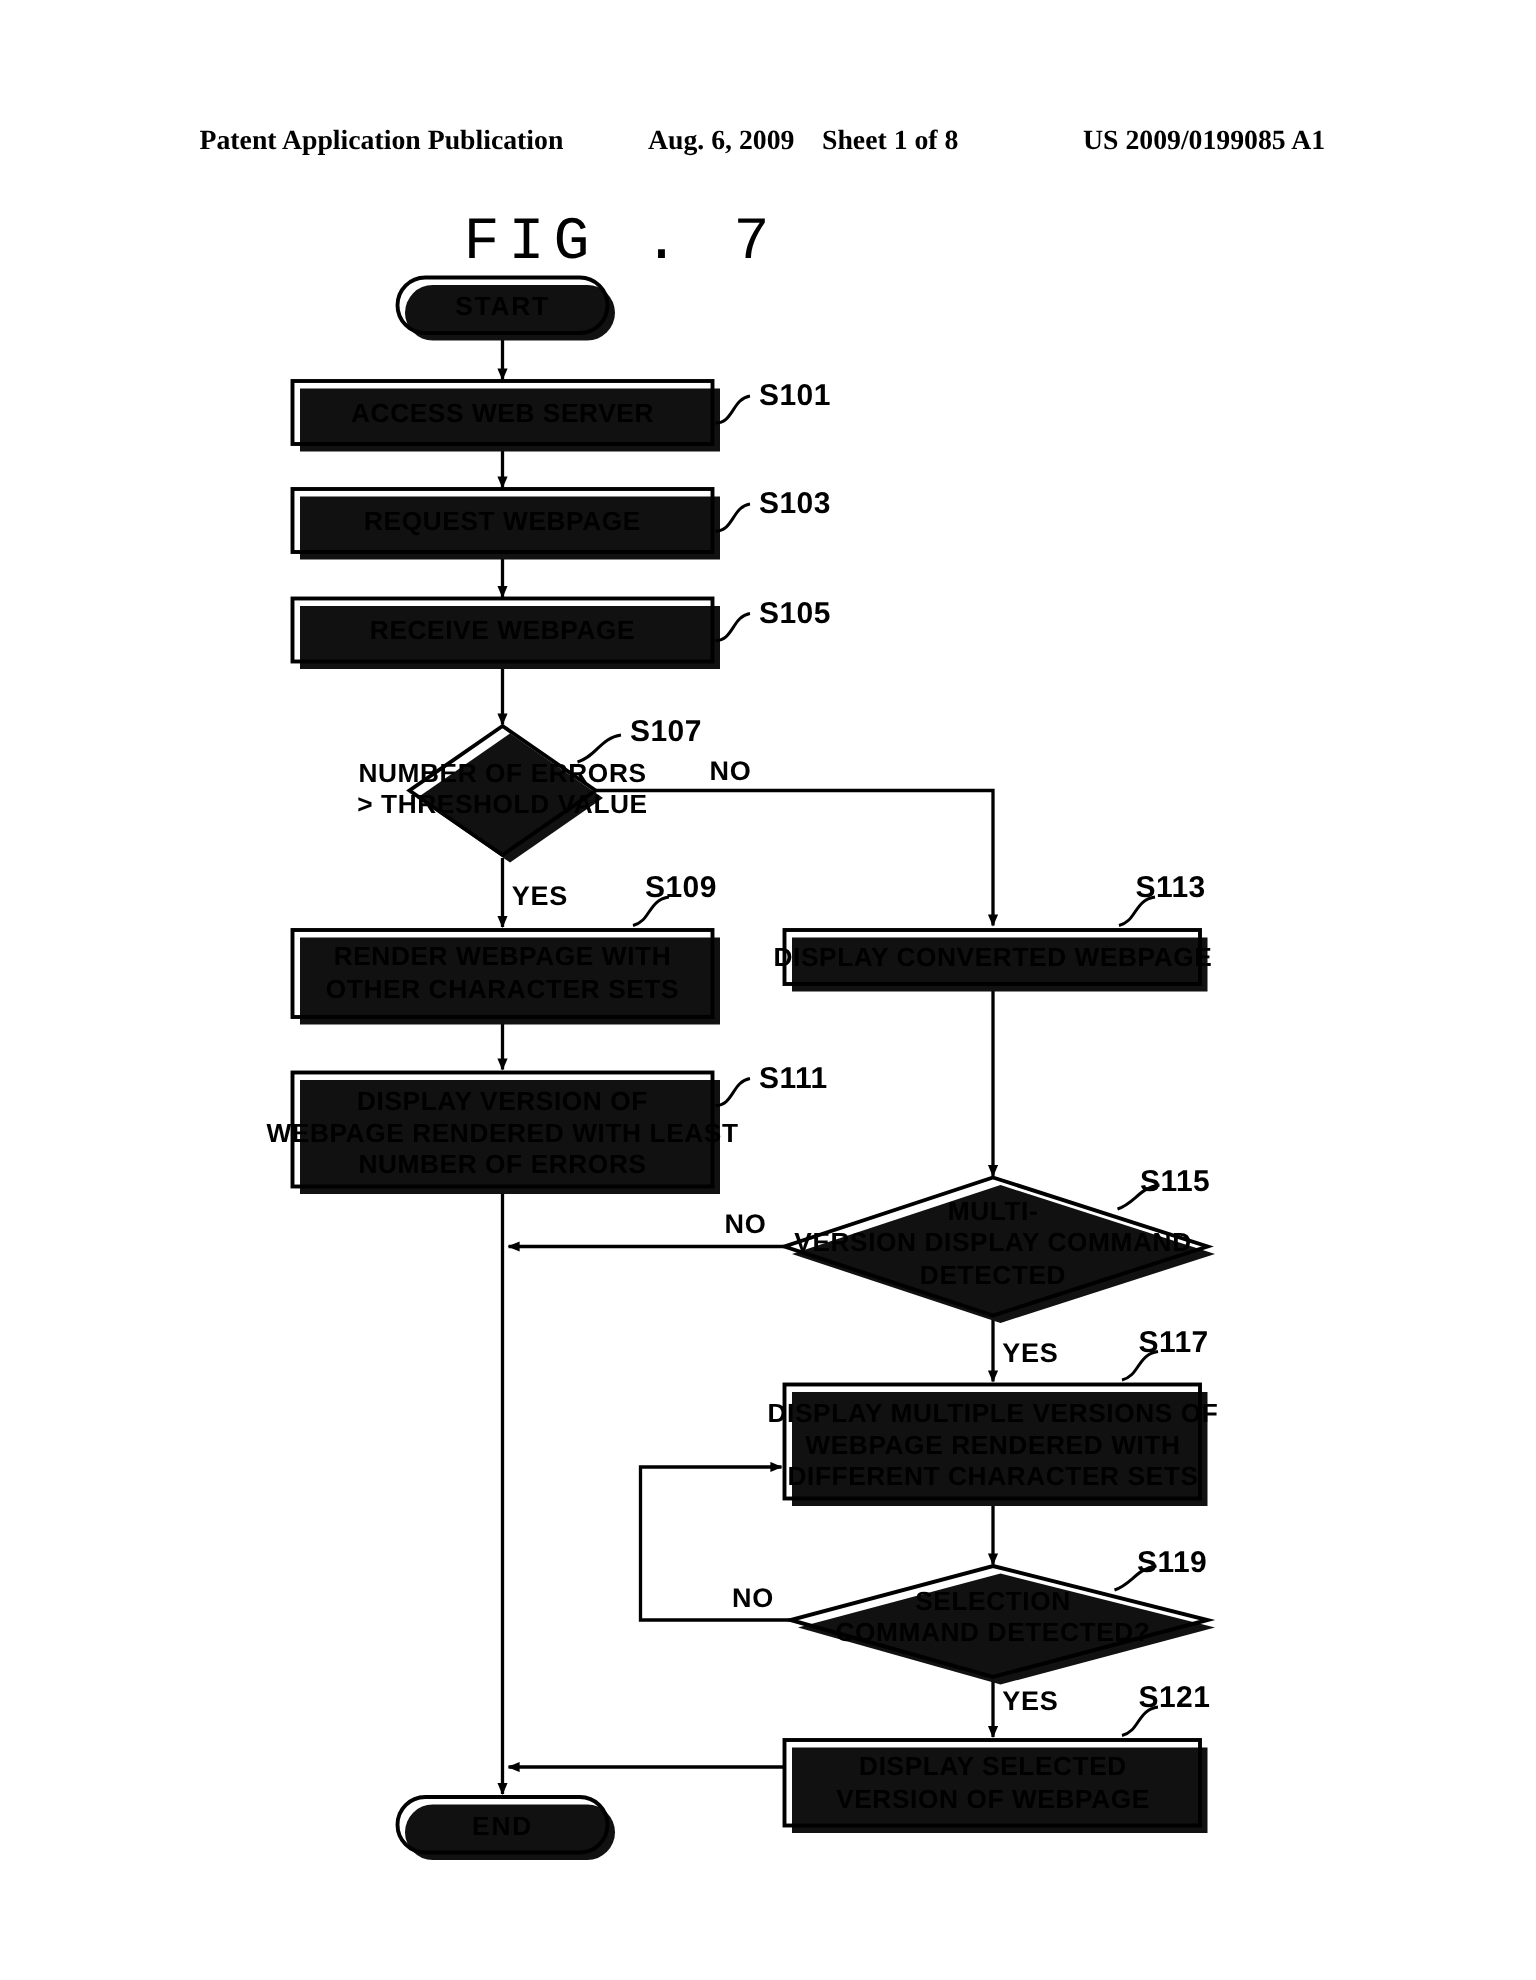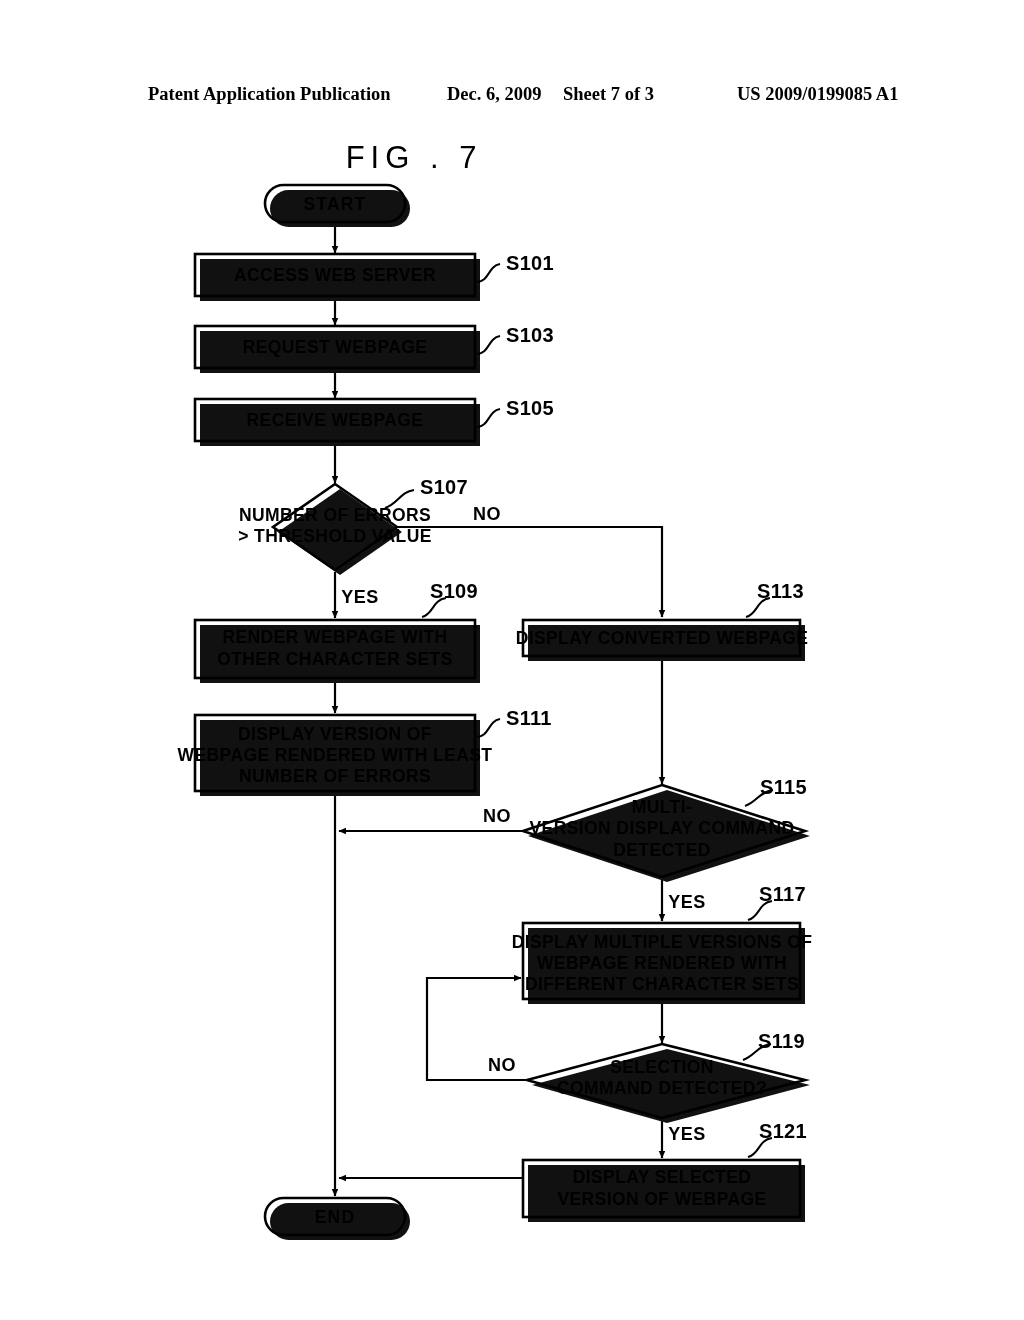--- a/index.html
+++ b/index.html
@@ -18,21 +18,21 @@
     position: absolute;
     top: 0; left: 0;
     width: 1024px;
     height: 1320px;
     background: #ffffff;
   }
   
   .pat-header {
     position: absolute;
     top: 84px;
-    left: 17px;
+    left: 2px;
     width: 816px;
     height: 30px;
     display: flex;
     flex-direction: row;
     align-items: baseline;
     font-family: "Liberation Serif", serif;
     font-weight: bold;
     font-size: 18.5px;
     color: #000000;
     letter-spacing: 0px;
@@ -55,22 +55,22 @@
     left: 706px;
     margin-left: 14px;
   }
   
   .fig-caption {
     position: absolute;
     top: 140px;
     left: 0;
     width: 828px;
     text-align: center;
-    font-family: Liberation Sans, sans-serif;
-    font-size: 31px;
+    font-family: Liberation Mono, monospace;
+    font-size: 40px;
     letter-spacing: 6px;
     color: #000000;
   }
   
   #flow {
     position: absolute;
     top: 0;
     left: 0;
   }
   .shape-fill { fill: #ffffff; }
@@ -111,22 +111,22 @@
     letter-spacing: 0.5px;
   }
 </style>
 </head>
 <body>
 
 <div id="page">
 
   <div class="pat-header">
     <span class="h-pub">Patent Application Publication</span>
-    <span class="h-date">Dec. 6, 2009</span>
-    <span class="h-sheet">Sheet 7 of 3</span>
+    <span class="h-date">Aug. 6, 2009</span>
+    <span class="h-sheet">Sheet 1 of 8</span>
     <span class="h-num">US 2009/0199085 A1</span>
   </div>
 
   <div class="fig-caption">FIG . 7</div>
 
   <svg id="flow" width="1024" height="1320" viewBox="0 0 1024 1320">
     <defs>
       <marker id="arrow" markerWidth="10" markerHeight="10" refX="7.4" refY="3.4" orient="auto" markerUnits="userSpaceOnUse">
         <path d="M0,0 L8,3.4 L0,6.8 z" fill="#000000"></path>
       </marker>

